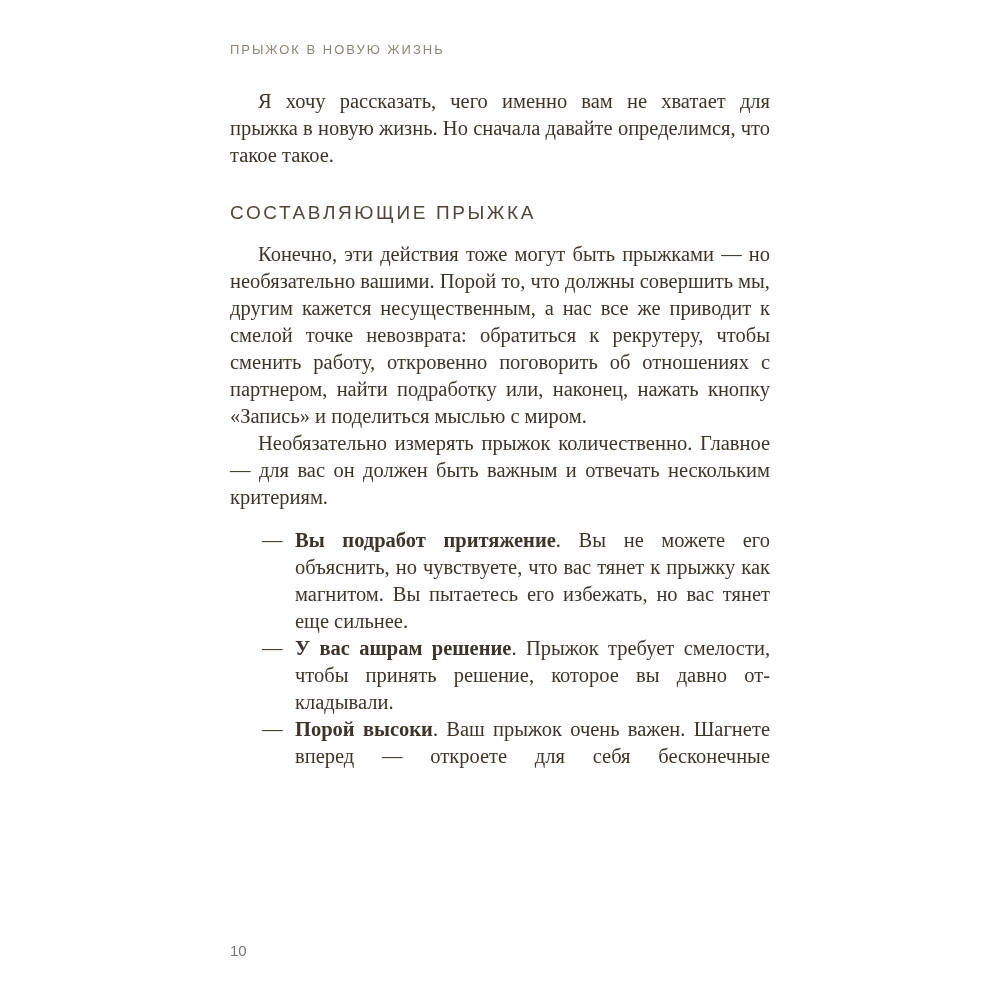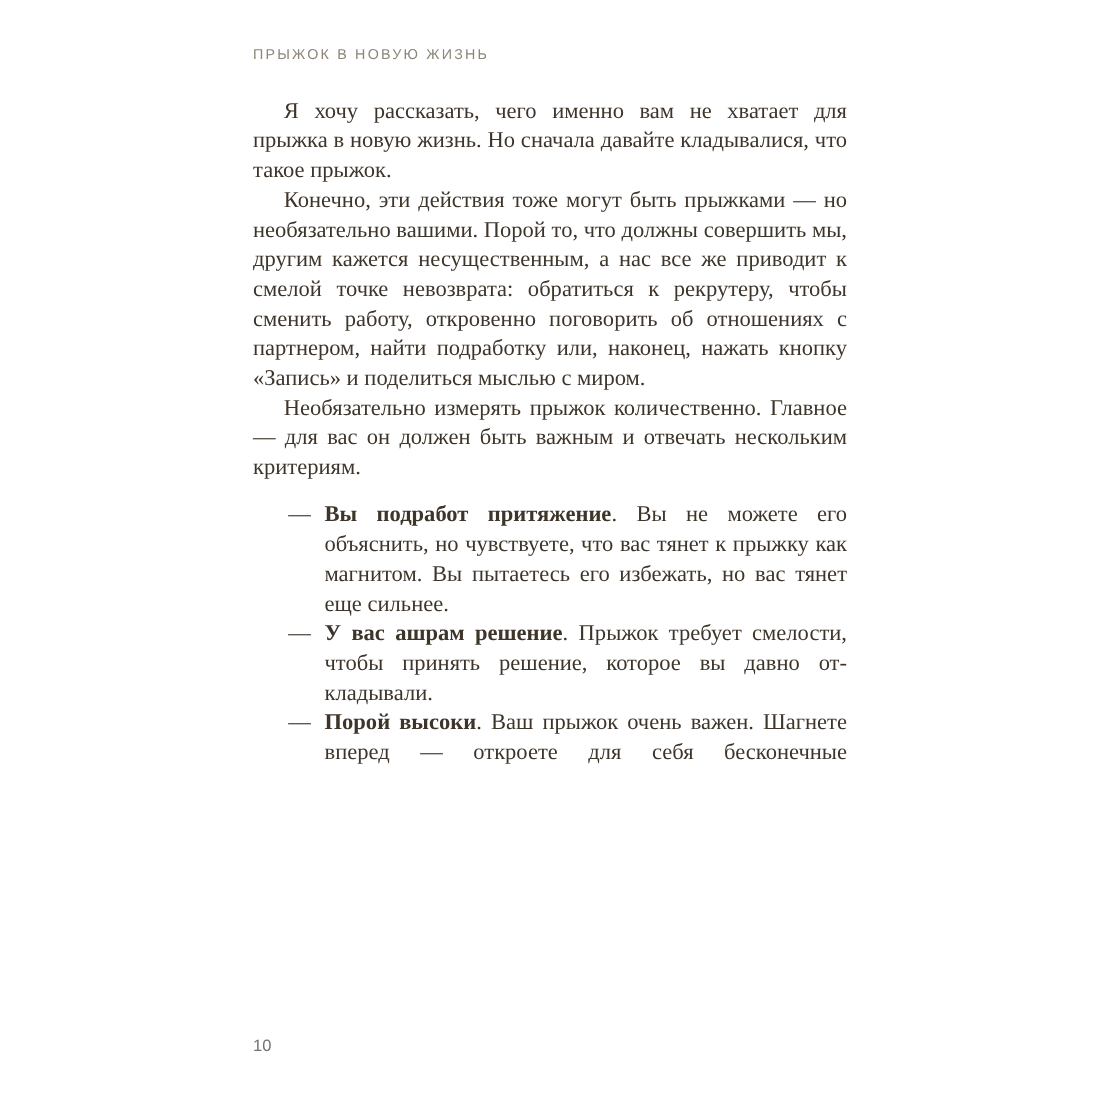--- a/index.html
+++ b/index.html
@@ -90,22 +90,23 @@
   }
 </style>
 </head>
 <body>
 
 <div class="page">
   <div class="content">
 
     <div class="running-head">ПРЫЖОК В НОВУЮ ЖИЗНЬ</div>
 
-    <p class="para intro indent">Я хочу рассказать, чего именно вам не хватает для прыжка в новую жизнь. Но сначала давайте кладывали­ся, что такое прыжок.</p>
+    <p class="para intro indent">Я хочу рассказать, чего именно вам не хватает для прыжка в новую жизнь. Но сначала давайте определим­ся, что такое такое.</p>
 
+    <h2 class="section-heading">СОСТАВЛЯЮЩИЕ ПРЫЖКА</h2>
 
 
     <p class="para indent">Конечно, эти действия тоже могут быть прыжка­ми — но необязательно вашими. Порой то, что должны совершить мы, другим кажется несущественным, а нас все же приводит к смелой точке невозврата: обратить­ся к рекрутеру, чтобы сменить работу, откровенно по­говорить об отношениях с партнером, найти подработ­ку или, наконец, нажать кнопку «Запись» и поделиться мыслью с миром.</p>
 
     <p class="para indent">Необязательно измерять прыжок количественно. Главное — для вас он должен быть важным и отвечать нескольким критериям.</p>
 
     <ul class="criteria">
       <li>
         <span class="dash">—</span>
         <span class="lead">Вы подработ притяжение</span><span>. Вы не можете его объяснить, но чувствуете, что вас тянет к прыж­ку как магнитом. Вы пытаетесь его избежать, но вас тянет еще сильнее.</span>

